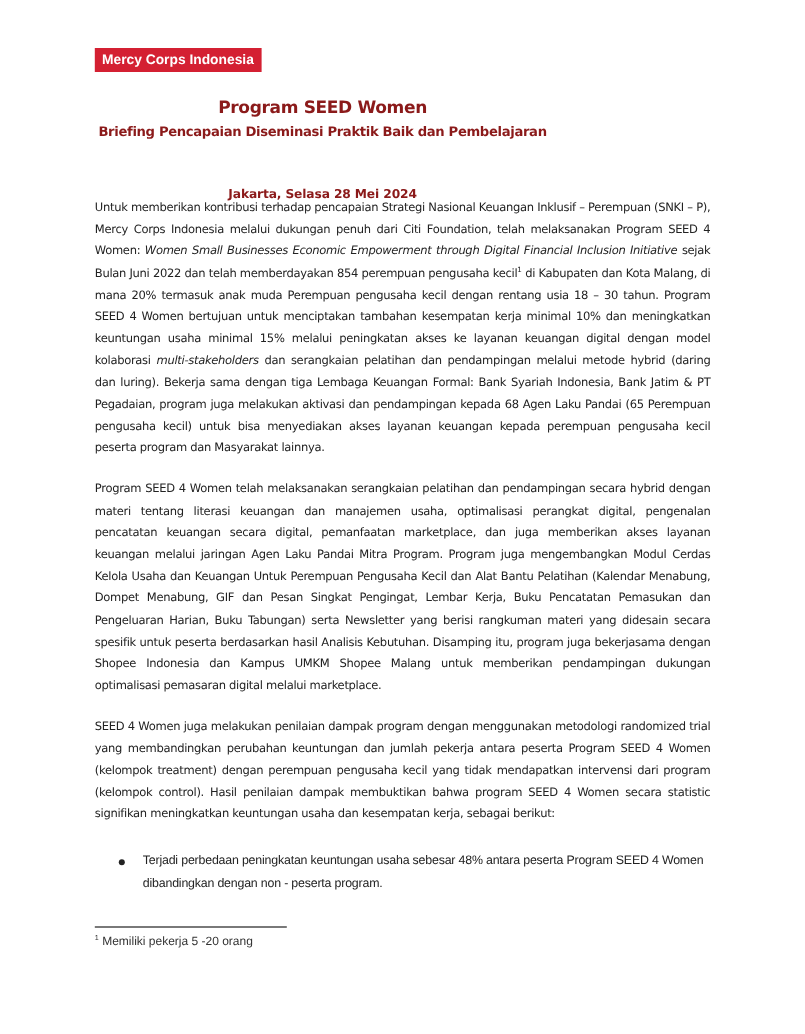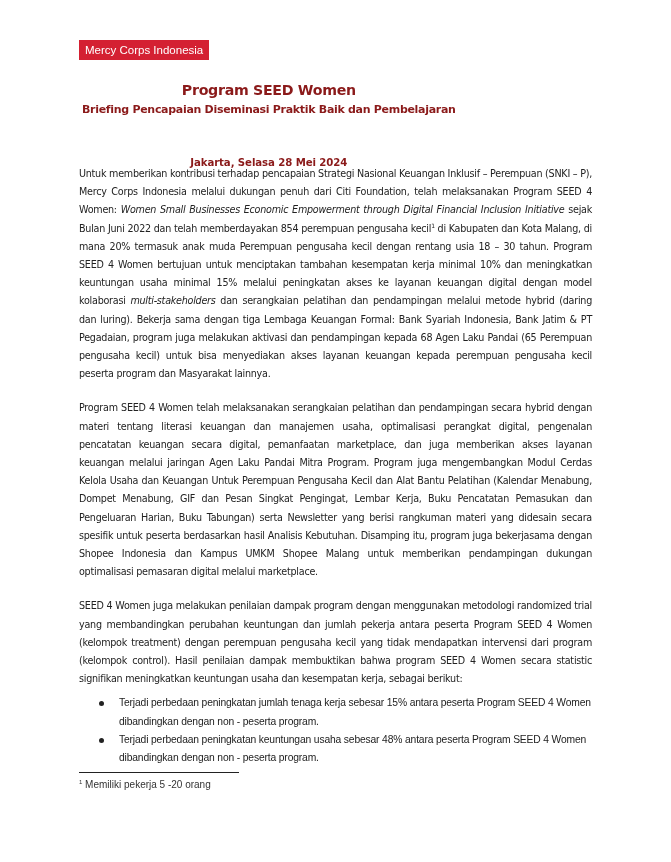--- a/index.html
+++ b/index.html
@@ -1,34 +1,34 @@
 <!DOCTYPE html>
 <html><head>
 <meta charset="utf-8">
 <style>
   html, body { margin: 0; padding: 0; background: #ffffff; }
   body { width: 671px; height: 862px; position: relative; overflow: hidden; font-family: "Liberation Sans", sans-serif; color: #1a1a1a; }
   .page { position: absolute; left: 0; top: 0; width: 671px; height: 862px; }
 
-  .mc-logo { position: absolute; left: 79px; top: 40px; height: 20px; padding: 0 6px; background: #d42032; color: #fff; font-family: "Liberation Sans", sans-serif; font-weight: normal; font-size: 11.5px; line-height: 20px; white-space: nowrap; }
+  .mc-logo { position: absolute; left: 79px; top: 40px; height: 20px; padding: 0 6px; background: #d42032; color: #fff; font-family: "Liberation Sans", sans-serif; font-weight: bold; font-size: 11.5px; line-height: 20px; white-space: nowrap; }
 
   .citi-block { position: absolute; right: 60px; top: 25px; text-align: right; }
   .citi-foundation { font-family: "DejaVu Sans", sans-serif; font-size: 8.5px; color: #2a3a5a; letter-spacing: -0.2px; }
   .citi-logo { position: relative; margin-top: 2px; height: 26px; width: 46px; margin-left: auto; }
   .citi-logo .arc { position: absolute; left: 13px; top: 3px; width: 24px; height: 14px; }
   .citi-logo .word { position: absolute; right: 0; bottom: 0; font-family: "DejaVu Sans", sans-serif; font-size: 20px; font-weight: bold; color: #0a3a8a; line-height: 20px; letter-spacing: -0.5px; }
 
   .titles { position: absolute; left: 82px; top: 80px; text-align: center; }
   .t1 { font-family: "DejaVu Sans", sans-serif; font-weight: bold; font-size: 14.2px; color: #8b1a1a; line-height: 20px; letter-spacing: -0.3px; }
   .t2 { font-family: "DejaVu Sans", sans-serif; font-weight: bold; font-size: 11px; color: #8b1a1a; line-height: 20px; letter-spacing: -0.3px; }
   .t3 { font-family: "DejaVu Sans", sans-serif; font-weight: bold; font-size: 10.2px; color: #8b1a1a; line-height: 15px; letter-spacing: -0.1px; margin-top: 35px; }
 
   .body { position: absolute; left: 79px; top: 165px; width: 513px; font-family: "DejaVu Sans", sans-serif; font-size: 9.6px; line-height: 18.2px; color: #222; letter-spacing: -0.25px; }
   .body p { margin: 0 0 16px 0; text-align: justify; }
-  .body p.last-before-list { margin-bottom: 6px; }
+  .body p.last-before-list { margin-bottom: 21px; }
   .body em { font-style: italic; }
   .body sup { font-size: 6px; line-height: 0; vertical-align: super; }
 
   ul.results { list-style: none; margin: 0; padding: 0; }
   ul.results li { position: relative; padding-left: 40px; line-height: 18.2px; font-family: "Liberation Sans", sans-serif; font-size: 10.3px; color: #222; letter-spacing: -0.15px; }
   ul.results li .bullet { position: absolute; left: 20px; top: 7px; width: 5px; height: 5px; border-radius: 50%; background: #222; }
 
   .fn-rule { position: absolute; left: 79px; top: 772px; width: 160px; height: 1px; background: #222; }
   .footnote { position: absolute; left: 79px; top: 779px; font-family: "Liberation Sans", sans-serif; font-size: 10px; color: #333; }
   .footnote sup { font-size: 6px; vertical-align: super; }
@@ -48,21 +48,20 @@
   </div>
 
   <div class="body">
     <p><span>Untuk memberikan kontribusi terhadap pencapaian Strategi Nasional Keuangan Inklusif – Perempuan (SNKI – P), Mercy Corps Indonesia melalui dukungan penuh dari Citi Foundation, telah melaksanakan Program SEED 4 Women: </span><em>Women Small Businesses Economic Empowerment through Digital Financial Inclusion Initiative</em><span> sejak Bulan Juni 2022 dan telah memberdayakan 854 perempuan pengusaha kecil</span><sup>1</sup><span> di Kabupaten dan Kota Malang, di mana  20% termasuk anak muda Perempuan pengusaha kecil dengan rentang usia 18 – 30 tahun. Program SEED 4 Women bertujuan untuk menciptakan tambahan kesempatan kerja minimal 10% dan meningkatkan keuntungan usaha minimal 15% melalui peningkatan akses ke layanan keuangan digital dengan model kolaborasi </span><em>multi-stakeholders</em><span> dan serangkaian pelatihan dan pendampingan melalui metode hybrid (daring dan luring). Bekerja sama dengan tiga Lembaga Keuangan Formal: Bank Syariah Indonesia, Bank Jatim &amp; PT Pegadaian, program juga melakukan aktivasi dan pendampingan kepada 68 Agen Laku Pandai (65 Perempuan pengusaha kecil) untuk bisa menyediakan akses layanan keuangan kepada perempuan pengusaha kecil peserta program dan Masyarakat lainnya.</span></p>
 
     <p>Program SEED 4 Women telah melaksanakan serangkaian pelatihan dan pendampingan secara hybrid dengan materi tentang literasi keuangan dan manajemen usaha, optimalisasi perangkat digital, pengenalan pencatatan keuangan secara digital, pemanfaatan marketplace, dan juga memberikan akses layanan keuangan melalui jaringan Agen Laku Pandai Mitra Program. Program juga mengembangkan Modul Cerdas Kelola Usaha dan Keuangan Untuk Perempuan Pengusaha Kecil dan Alat Bantu Pelatihan (Kalendar Menabung, Dompet Menabung, GIF dan Pesan Singkat Pengingat, Lembar Kerja, Buku Pencatatan Pemasukan dan Pengeluaran Harian, Buku Tabungan) serta Newsletter yang berisi rangkuman materi yang didesain secara spesifik untuk peserta berdasarkan hasil Analisis Kebutuhan. Disamping itu, program juga bekerjasama dengan Shopee Indonesia dan Kampus UMKM Shopee Malang untuk memberikan pendampingan dukungan optimalisasi pemasaran digital melalui marketplace.</p>
 
     <p class="last-before-list">SEED 4 Women juga melakukan penilaian dampak program dengan menggunakan metodologi randomized trial yang membandingkan perubahan keuntungan dan jumlah pekerja antara peserta Program SEED 4 Women (kelompok treatment) dengan perempuan pengusaha kecil yang tidak mendapatkan intervensi dari program (kelompok control). Hasil penilaian dampak membuktikan bahwa program SEED 4 Women secara statistic signifikan meningkatkan keuntungan usaha dan kesempatan kerja, sebagai berikut:</p>
 
     <ul class="results">
-      <li><span class="bullet"></span><span>Terjadi perbedaan peningkatan jumlah tenaga kerja sebesar 15% antara peserta Program SEED 4 Women dibandingkan dengan non - peserta program.</span></li>
       <li><span class="bullet"></span><span>Terjadi perbedaan peningkatan keuntungan usaha sebesar 48% antara  peserta Program SEED 4 Women dibandingkan dengan non - peserta program.</span></li>
     </ul>
   </div>
 
   <div class="fn-rule"></div>
   <div class="footnote"><sup>1</sup><span> Memiliki pekerja 5 -20 orang</span></div>
 
 </div>
 
 </body></html>

